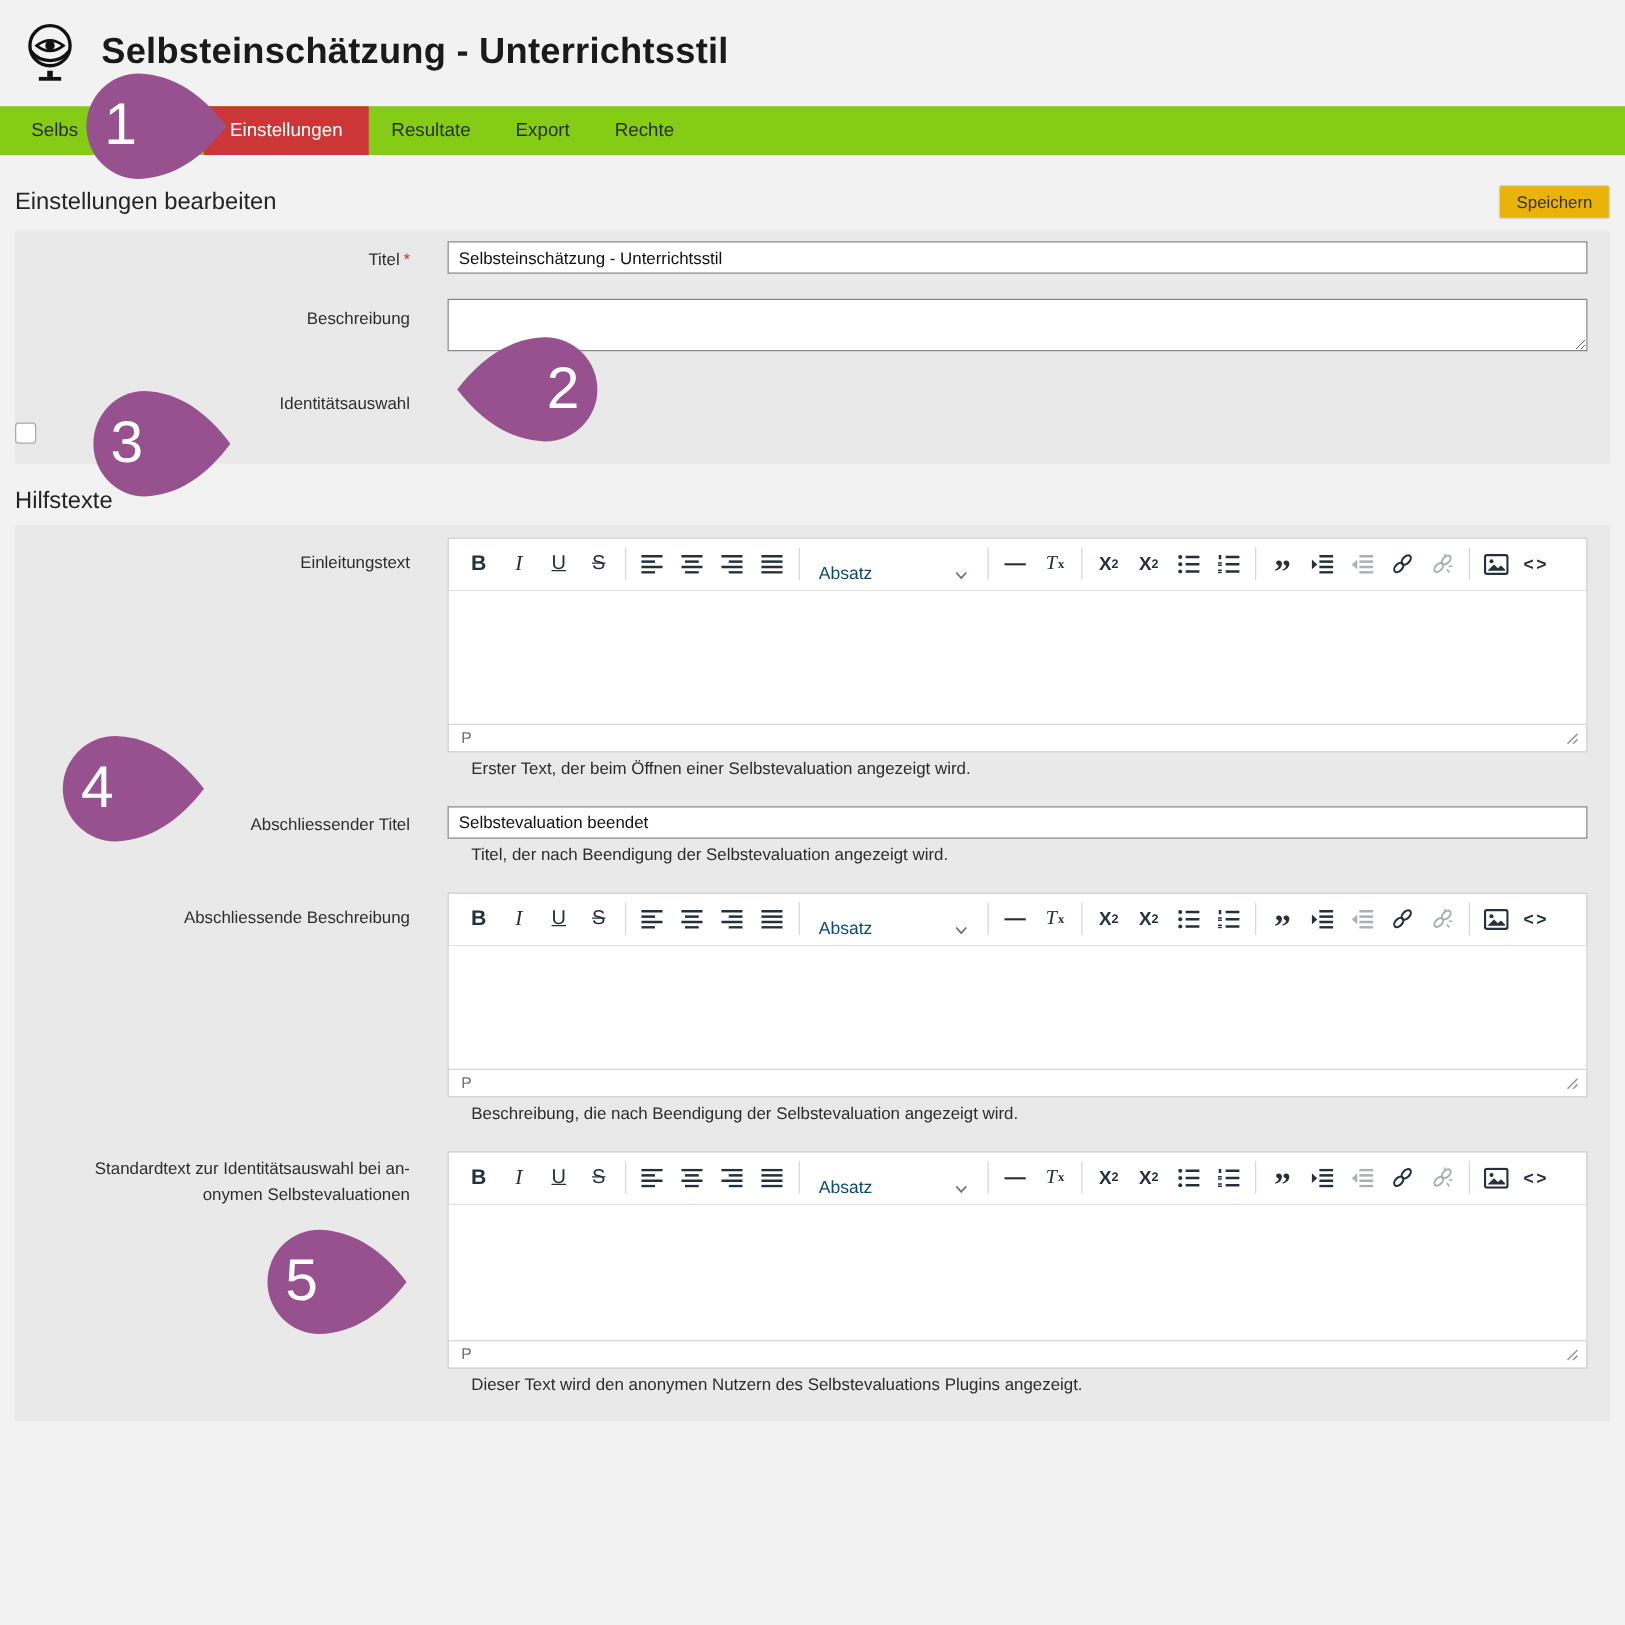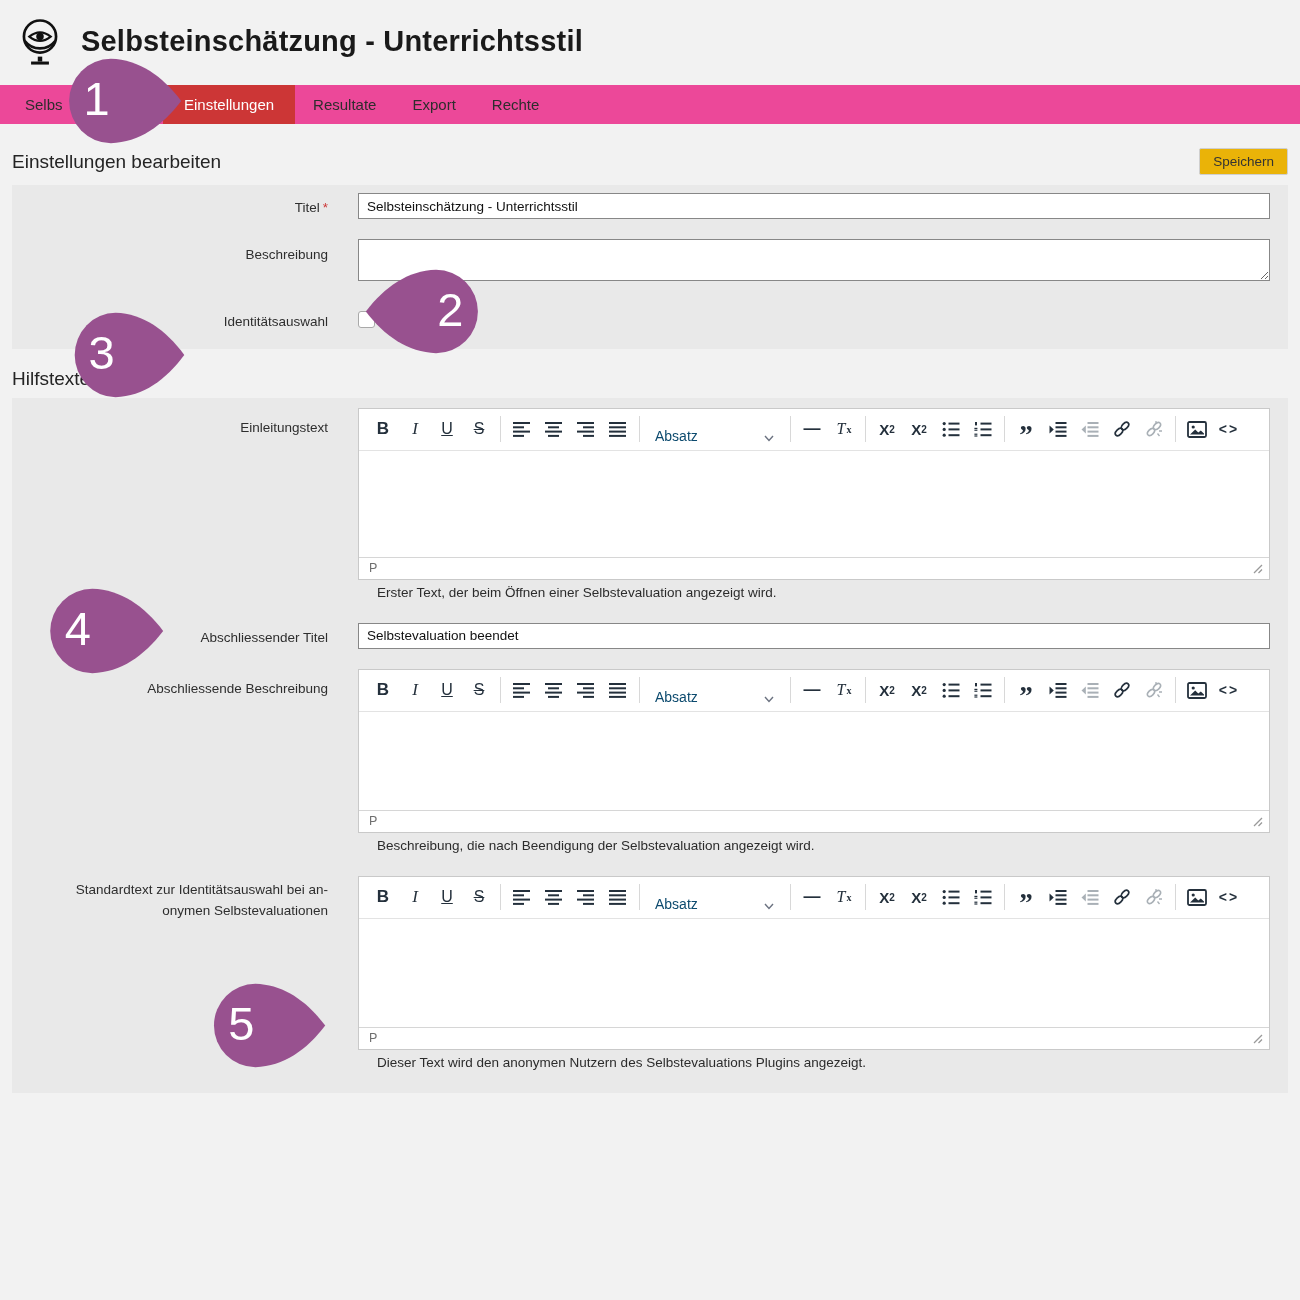--- a/index.html
+++ b/index.html
@@ -4,21 +4,21 @@
 <style>
   html,body{margin:0;padding:0;}
   body{font-family:"Liberation Sans",sans-serif;background:#f2f2f2;}
   #page{position:relative;width:1300px;height:1296px;background:#f2f2f2;overflow:hidden;}
 
   
   .app-header{display:flex;align-items:center;gap:16px;padding:12px 0 0 15px;height:70px;box-sizing:border-box;}
   .app-title{font-size:29px;font-weight:700;color:#1a1a1a;letter-spacing:.2px;}
 
   
-  .tabbar{position:absolute;top:85px;left:0;right:0;height:39px;background:#ec4899;display:flex;align-items:stretch;padding-left:25px;box-sizing:border-box;}
+  .tabbar{position:absolute;top:85px;left:0;right:0;height:39px;background:#84cc16;display:flex;align-items:stretch;padding-left:25px;box-sizing:border-box;}
   .tab{display:flex;align-items:center;padding:0 18px;font-size:15px;color:#2d2d2d;cursor:pointer;white-space:nowrap;}
   .tab.first{padding:0;width:138px;}
   .tab.active{background:#cc3636;color:#ffffff;padding:0 21px;}
 
   
   .content{position:absolute;top:124px;left:0;right:0;padding:0 12px;box-sizing:border-box;}
   .section-head{display:flex;justify-content:space-between;align-items:center;margin:24px 0 10px 0;}
   .section-head h2{margin:0;font-size:19px;font-weight:400;color:#242424;}
   .btn-save{background:#eab308;border:1px solid #cfcfcf;border-radius:2px;color:#333;font-size:13.5px;padding:5px 13px;cursor:pointer;font-family:inherit;}
 
@@ -111,21 +111,21 @@
 
     <div class="panel">
       <div class="row first">
         <div class="lbl"><span>Titel</span><span class="req">*</span></div>
         <div class="ctl"><input class="text" type="text" value="Selbsteinschätzung - Unterrichtsstil" style=""></div>
       </div>
       <div class="row">
         <div class="lbl" style="padding-top:6px;">Beschreibung</div>
         <div class="ctl"><textarea class="area" style=""></textarea></div>
       </div>
-      <div class="row" style="margin-top:22px;">
+      <div class="row" style="margin-top:22px;flex-direction:column;">
         <div class="lbl">Identitätsauswahl</div>
         <div class="ctl">
           <div class="checkbox"></div>
         </div>
       </div>
     </div>
 
     <div class="section-head" style="margin-top:19px;margin-bottom:8px;">
       <h2>Hilfstexte</h2>
     </div>
@@ -298,20 +298,21 @@
     </div>
   </div>
 </div>
           <div class="help under">Erster Text, der beim Öffnen einer Selbstevaluation angezeigt wird.</div>
         </div>
       </div>
       <div class="row">
         <div class="lbl">Abschliessender Titel</div>
         <div class="ctl">
           <input class="text" type="text" value="Selbstevaluation beendet" style="">
+          <div class="help under">Titel, der nach Beendigung der Selbstevaluation angezeigt wird.</div>
         </div>
       </div>
       <div class="row">
         <div class="lbl" style="padding-top:10px;">Abschliessende Beschreibung</div>
         <div class="ctl">
           <div class="rte-slot slot-2">
   <div class="rte">
     <div class="rte-toolbar">
       <div class="tb-group">
         <div class="tb-btn g-b">

